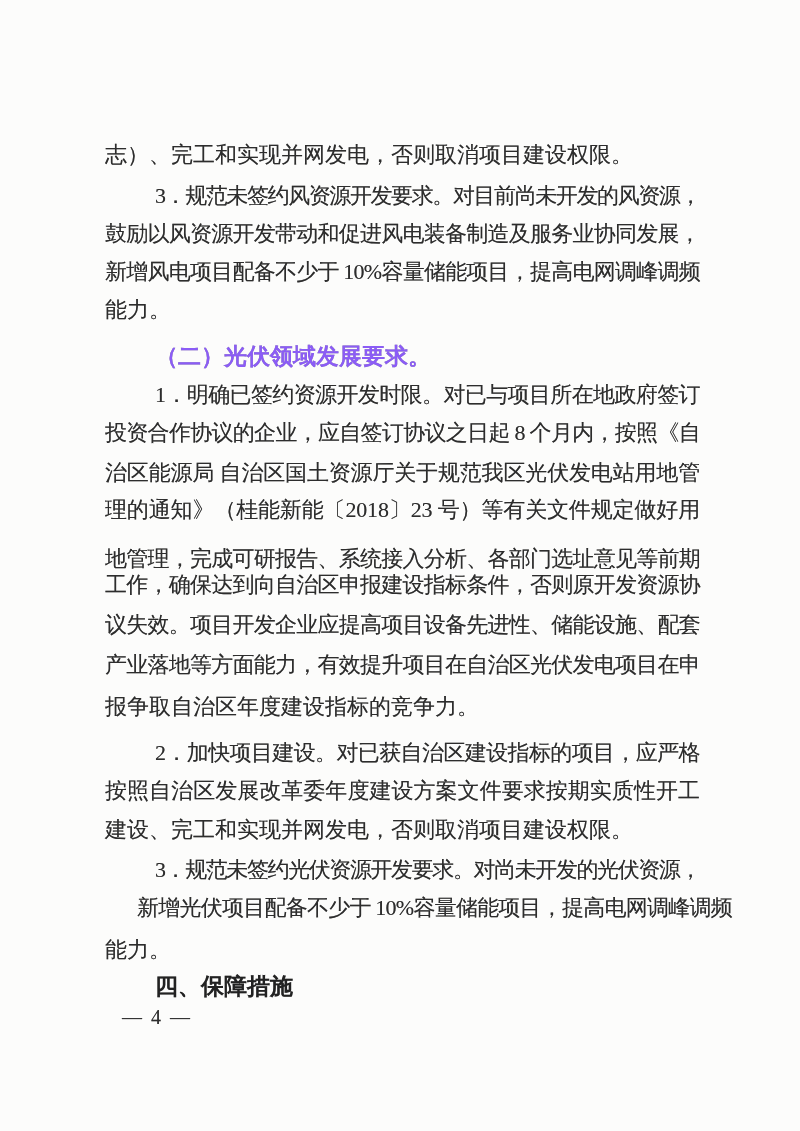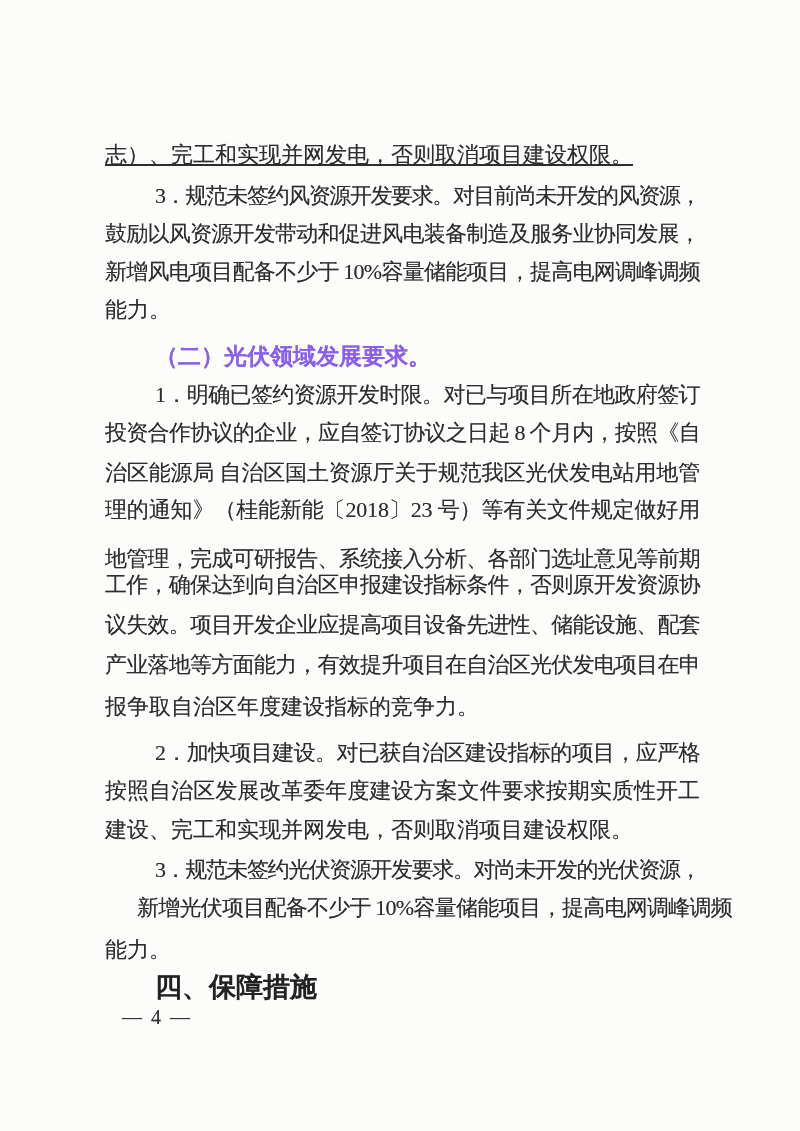--- a/index.html
+++ b/index.html
@@ -20,40 +20,40 @@
     color:#2d2d2d;
     text-shadow:0 0 0.6px rgba(70,70,70,.55);
   }
   .body{ font-family:"Liberation Serif","DejaVu Serif",serif; }
   .kaiti-heading{
     font-weight:700;
     font-size:23px;
     color:#8b5cf6;
   }
   .heiti-heading{
-    font-family:Liberation Sans, sans-serif;
+    font-family:Liberation Serif, serif;
     font-weight:700;
-    font-size:27px;
+    font-size:23px;
     color:#222;
   }
   .pagenum{
     position:absolute;
     left:122px;top:1006px;
     font-size:20px;
     letter-spacing:2px;
     color:#2d2d2d;
     text-shadow:0 0 0.6px rgba(70,70,70,.5);
   }
 </style>
 </head>
 <body>
 
 <div class="page">
   <div id="doc-body">
-      <div class="line body" style="top: 140px; text-decoration: underline;"><span>志）、完工和实现并网发电，否则取消项目建设权限。</span></div>
+      <div class="line body" style="top: 140px;"><span>志）、完工和实现并网发电，否则取消项目建设权限。</span></div>
       <div class="line body" style="top: 181px; padding-left: 50px;"><span style="letter-spacing: -1.40741px; margin-top: 48px;">3．规范未签约风资源开发要求。对目前尚未开发的风资源，</span></div>
       <div class="line body" style="top: 219px;"><span style="letter-spacing: -0.75px;">鼓励以风资源开发带动和促进风电装备制造及服务业协同发展，</span></div>
       <div class="line body" style="top: 257px;"><span style="letter-spacing: -0.760938px;">新增风电项目配备不少于 10%容量储能项目，提高电网调峰调频</span></div>
       <div class="line body" style="top: 295px;"><span>能力。</span></div>
       <div class="line kaiti-heading" style="top: 342px; padding-left: 50px;"><span>（二）光伏领域发展要求。</span></div>
       <div class="line body" style="top: 380px; padding-left: 50px;"><span style="letter-spacing: -0.615385px;">1．明确已签约资源开发时限。对已与项目所在地政府签订</span></div>
       <div class="line body" style="top: 418px;"><span style="letter-spacing: -0.7px;">投资合作协议的企业，应自签订协议之日起 8 个月内，按照《自</span></div>
       <div class="line body" style="top: 458px;"><span style="letter-spacing: -0.160714px;">治区能源局 自治区国土资源厅关于规范我区光伏发电站用地管</span></div>
       <div class="line body" style="top: 495px;"><span style="letter-spacing: -0.145161px;">理的通知》（桂能新能〔2018〕23 号）等有关文件规定做好用</span></div>
       <div class="line body" style="top: 544px;"><span style="letter-spacing: -0.75px;">地管理，完成可研报告、系统接入分析、各部门选址意见等前期</span></div>

